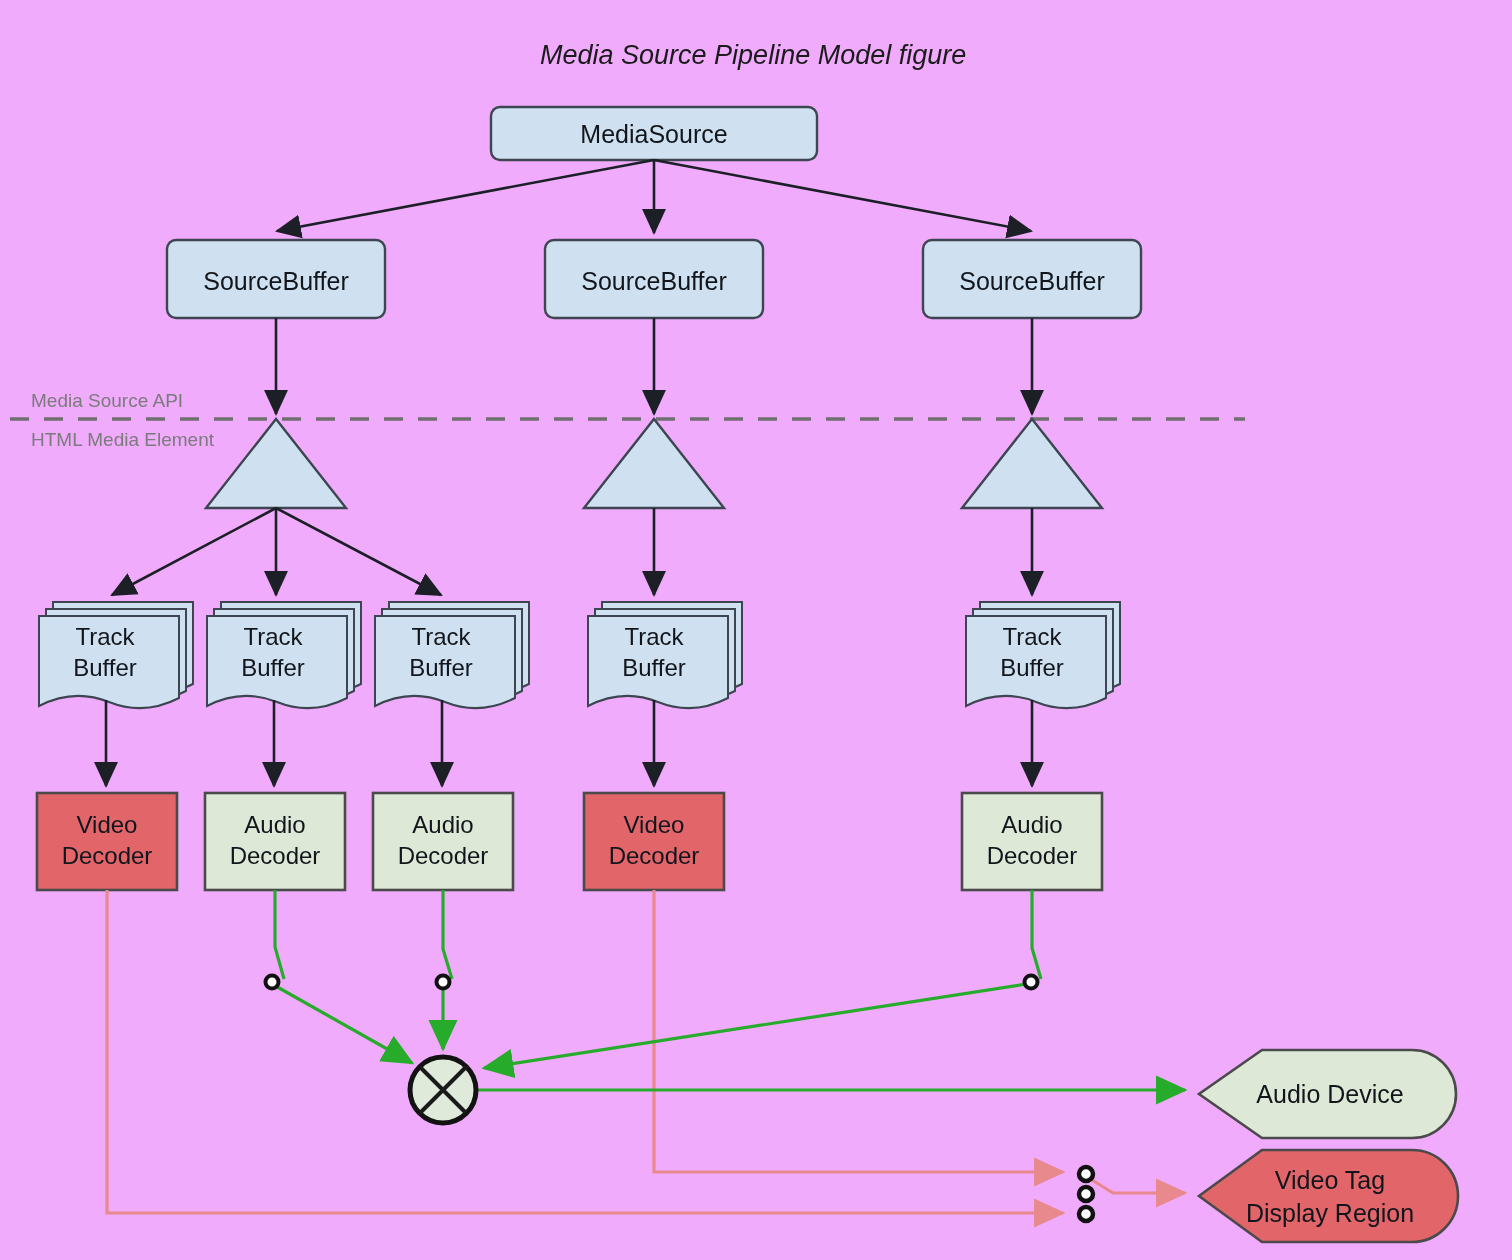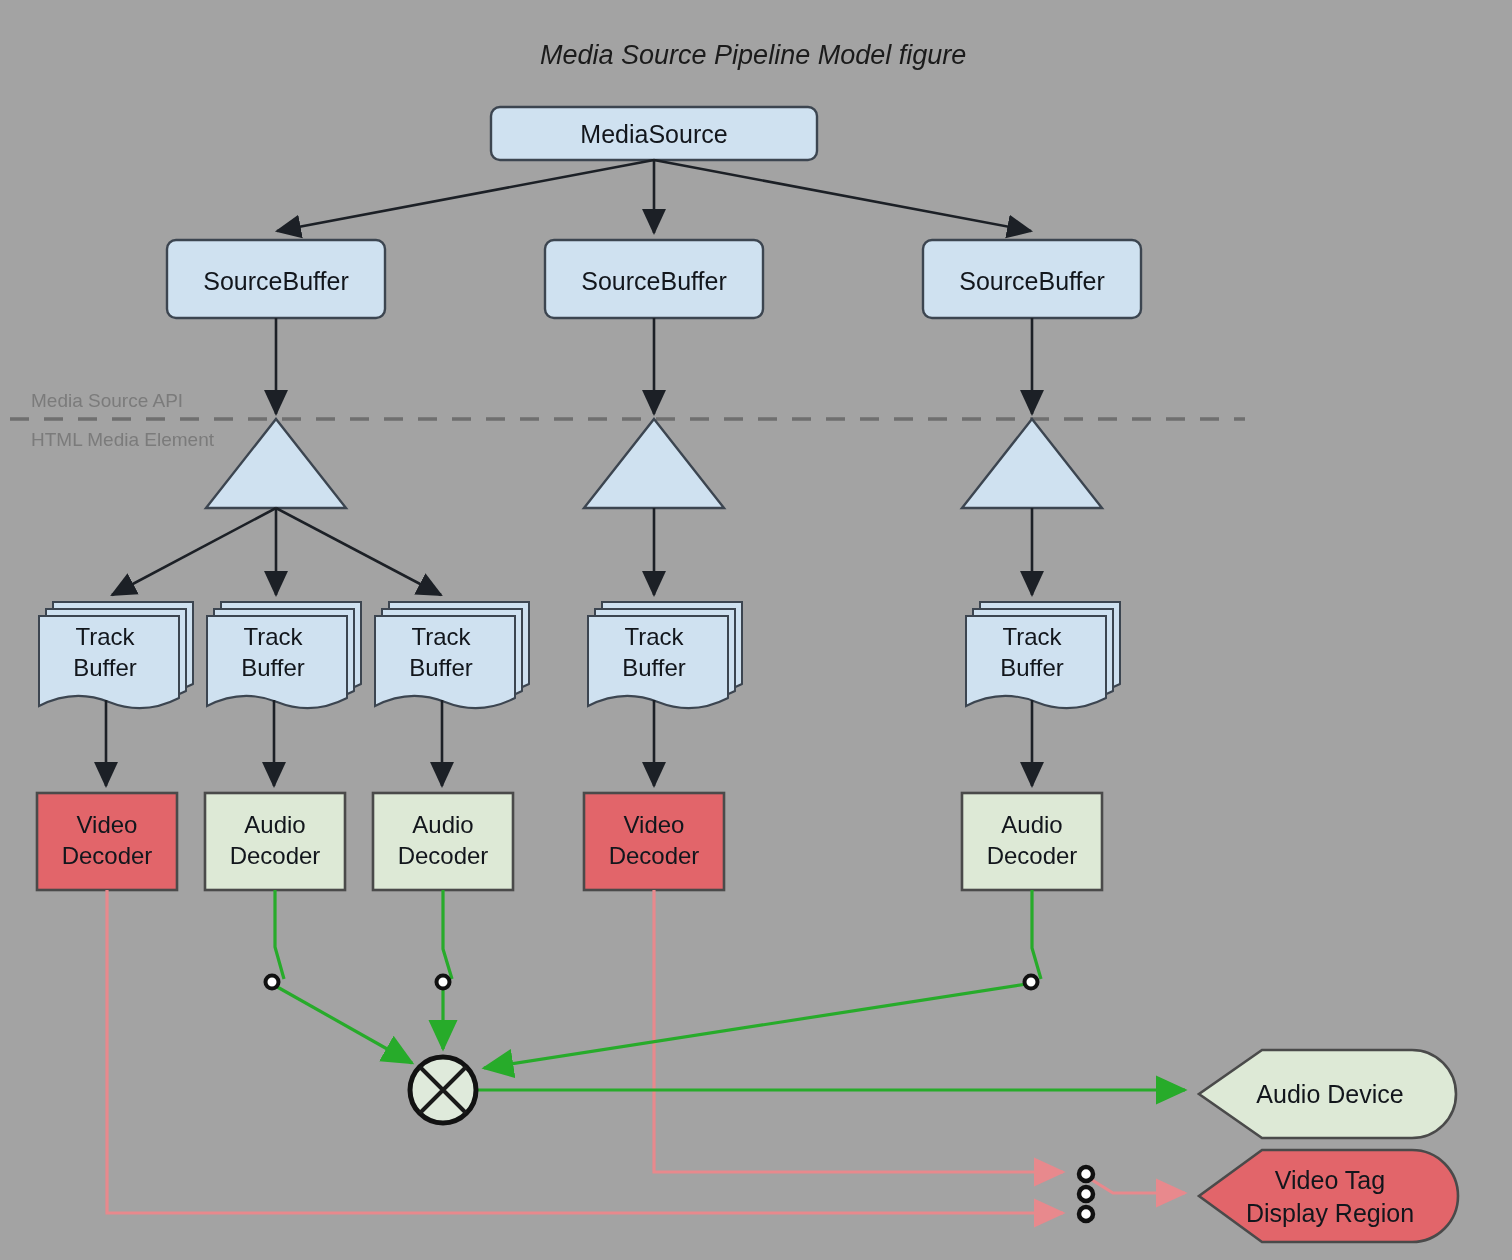--- a/index.html
+++ b/index.html
@@ -1,17 +1,17 @@
 <!DOCTYPE html>
 <html><head>
 <meta charset="utf-8">
 <style>
   html,body{margin:0;padding:0;background:#ffffff;}
   body{width:1512px;height:1260px;font-family:"Liberation Sans",sans-serif;overflow:hidden;}
-  #stage{position:relative;width:1512px;height:1260px;background:#a3a3a3;}
+  #stage{position:relative;width:1512px;height:1260px;background:#f0abfc;}
   svg#diagram{position:absolute;left:0;top:0;width:1512px;height:1260px;}
   .ttl{font-style:italic;font-size:27px;fill:#1b1b1b;font-family:"Liberation Sans",sans-serif;}
   .lbl-gray{font-size:19px;fill:#7b7b7b;font-family:"Liberation Sans",sans-serif;}
   .node-txt{font-size:25px;fill:#12161c;font-family:"Liberation Sans",sans-serif;text-anchor:middle;}
   .node-txt-sm{font-size:24px;fill:#12161c;font-family:"Liberation Sans",sans-serif;text-anchor:middle;}
   .blue-fill{fill:#cfe1f0;stroke:#3c4550;stroke-width:2.4;}
   .blue-fill-sh{fill:#cfe1f0;stroke:#3c4550;stroke-width:2;}
   .red-fill{fill:#e2656a;stroke:#4a4a4a;stroke-width:2.6;}
   .green-fill{fill:#dde9d6;stroke:#4a4a4a;stroke-width:2.6;}
   .arrow-blk{stroke:#1c2026;stroke-width:2.6;fill:none;}

